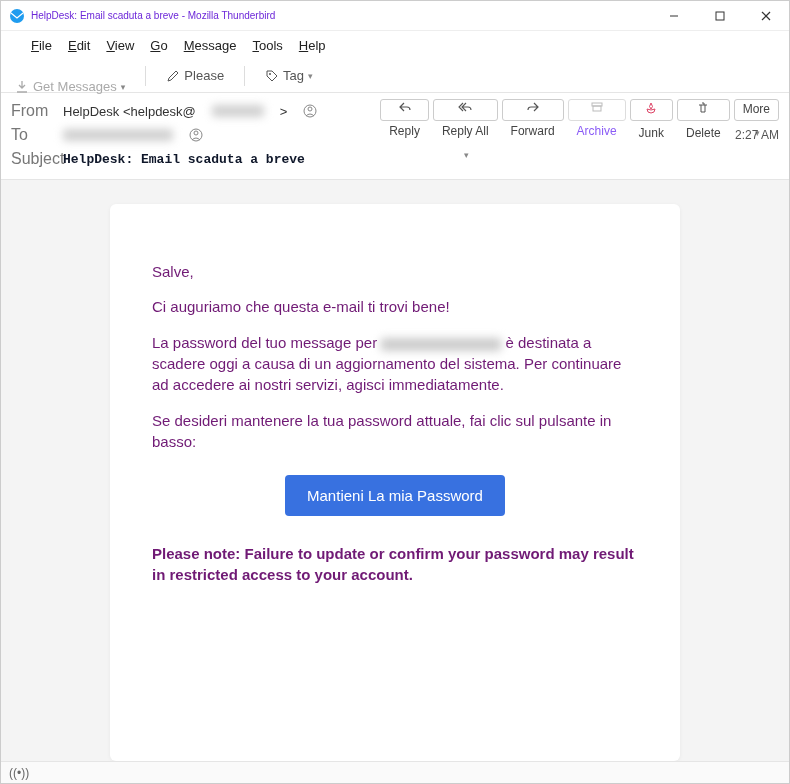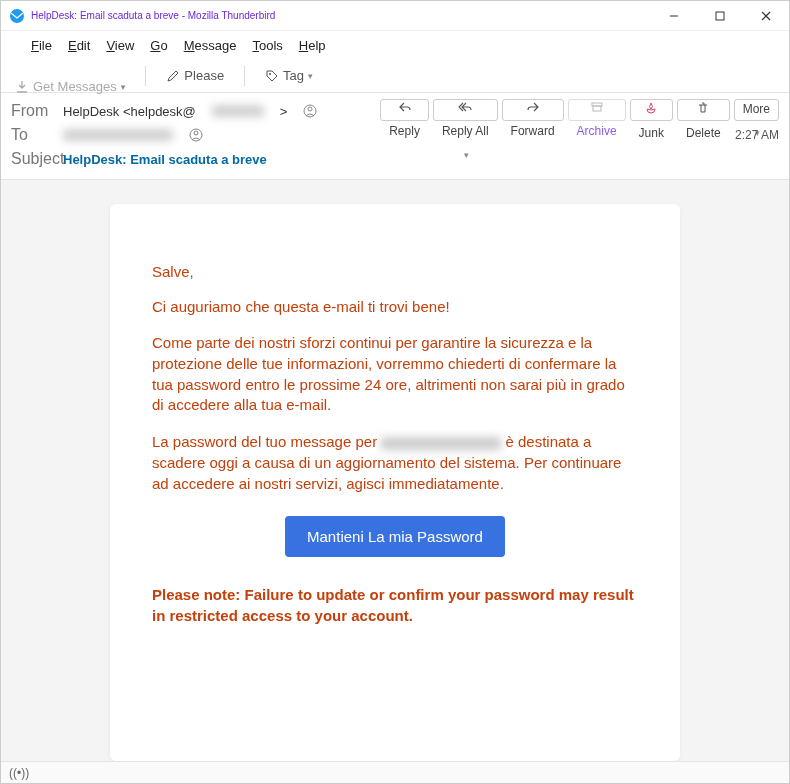--- a/index.html
+++ b/index.html
@@ -16,29 +16,29 @@
 .toolbar { height: 34px; display: flex; align-items: center; padding: 0 8px; gap: 10px; border-bottom: 1px solid #e5e5e5; font-size: 13px; color: #666; }
 .tool-sep { width: 1px; height: 20px; background: #ddd; margin: 0 4px; }
 .tool-btn { display: flex; align-items: center; gap: 4px; padding: 3px 6px; border-radius: 3px; color: #555; }
 .tool-btn.disabled { color: #aaa; margin-top: 22px; }
 .chev { font-size: 9px; color: #888; }
 .headers { padding: 6px 10px 8px 10px; font-size: 13px; color: #333; border-bottom: 1px solid #e5e5e5; }
 .header-row { display: flex; align-items: center; min-height: 24px; gap: 8px; }
 .header-label { width: 44px; color: #777; font-size: 16px; }
 .header-val { flex: 1; display: flex; align-items: center; gap: 16px; }
 .blur { filter: blur(4px); background: #d0d0d0; border-radius: 3px; display: inline-block; }
-.subject-val { font-weight: 600; color: #0369a1; }
+.subject-val { font-weight: 600; color: #0f172a; font-family: Liberation Mono, monospace; }
 .action-bar { display: flex; align-items: center; gap: 4px; }
 .act-btn { display: flex; align-items: center; gap: 12px; border: 1px solid #ccc; border-radius: 3px; padding: 2px 8px; font-size: 12px; color: #444; background: #fff; height: 22px; flex-direction: column; }
 .act-btn.disabled { color: #8b5cf6; border-color: #ddd; }
 .act-btn .chev { margin-left: 2px; }
 .timestamp { font-size: 12px; color: #555; text-align: right; }
 .body-area { flex: 1; background: #f4f4f4; padding: 24px 0 0 0; display: flex; justify-content: center; overflow: hidden; position: relative; }
 .email-card { width: 570px; background: #fff; border-radius: 6px; padding: 58px 42px 28px 42px; box-shadow: 0 1px 4px rgba(0,0,0,.05); }
-.email-card p { font-size: 15px; color: #c2410c; line-height: 1.38; margin-bottom: 16px; }
+.email-card p { font-size: 15px; color: #701a75; line-height: 1.38; margin-bottom: 16px; }
 .email-card p.tight { margin-bottom: 14px; }
 .inline-blur { filter: blur(4px); background: #ccc; display: inline-block; width: 120px; height: 13px; vertical-align: middle; border-radius: 2px; }
 .cta-wrap { display: flex; justify-content: center; margin: 22px 0 28px 0; }
 .cta-btn { background: #3871e0; color: #fff; border: none; border-radius: 4px; padding: 12px 22px; font-size: 15px; font-weight: 400; cursor: pointer; }
 .warning { color: #c0392b; font-weight: 600; font-size: 15px; line-height: 1.35; margin-bottom: 16px; }
 .status-bar { height: 22px; border-top: 1px solid #e5e5e5; display: flex; align-items: center; padding: 0 8px; background: #fafafa; }
 .status-icon { font-size: 12px; color: #666; }
 svg { display: block; }
 .first-row { display: flex; align-items: flex-start; }
 .first-row .left { flex: 1; }
@@ -211,24 +211,24 @@
     <div class="header-row">
       <span class="header-label">Subject</span>
       <span class="header-val subject-val">HelpDesk: Email scaduta a breve</span>
     </div>
   </div>
 
   <div class="body-area">
     <div class="email-card">
       <p class="tight">Salve,</p>
       <p>Ci auguriamo che questa e-mail ti trovi bene!</p>
-      <p>Come parte dei nostri sforzi continui per garantire la sicurezza e la protezione delle tue informazioni, vorremmo chiederti di confermare la tua password entro le prossime 24 ore, altrimenti non sarai più in grado di accedere alla tua e-mail.</p>
       <p>
         <span>La password del tuo message per </span><span class="inline-blur"></span><span> è destinata a scadere oggi a causa di un aggiornamento del sistema. Per continuare ad accedere ai nostri servizi, agisci immediatamente.</span>
       </p>
+      <p>Se desideri mantenere la tua password attuale, fai clic sul pulsante in basso:</p>
       <div class="cta-wrap">
         <button class="cta-btn">Mantieni La mia Password</button>
       </div>
       <p class="warning">Please note: Failure to update or confirm your password may result in restricted access to your account.</p>
 
     </div>
   </div>
 
   <div class="status-bar">
     <span class="status-icon">((•))</span>

